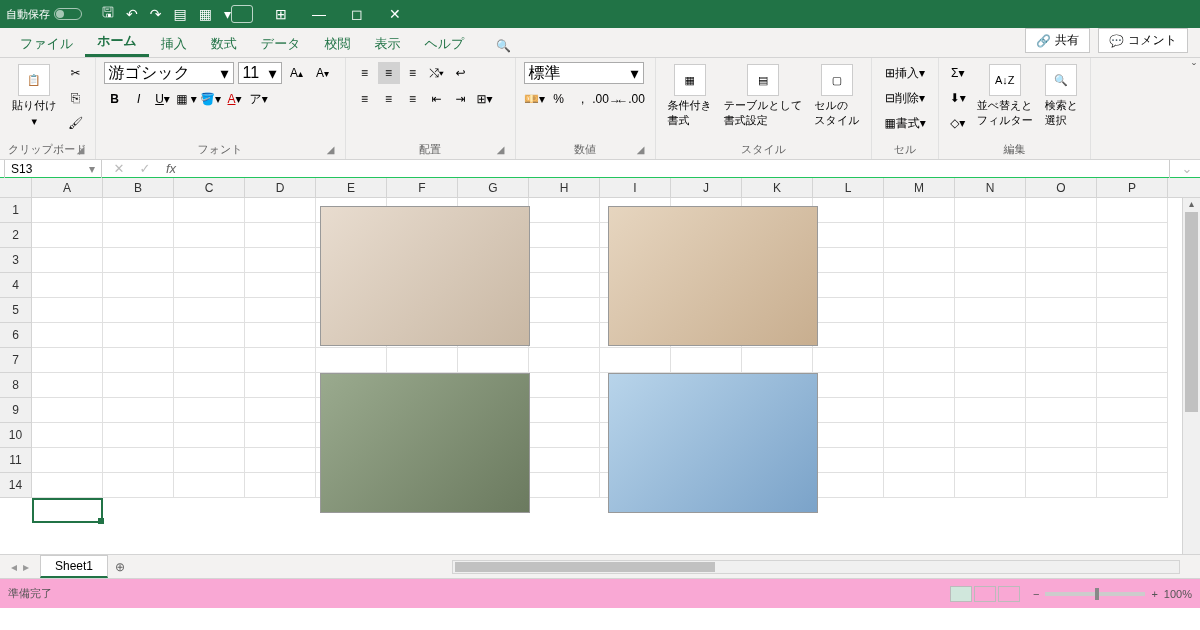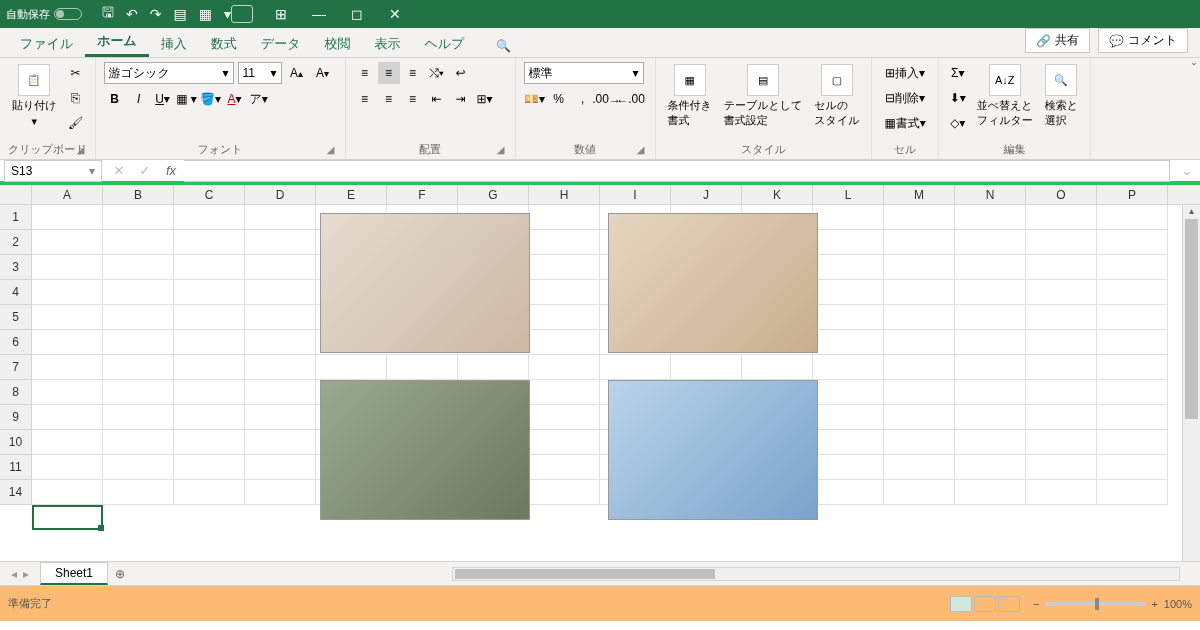--- a/index.html
+++ b/index.html
@@ -25,25 +25,25 @@
 .share-btn { border: 1px solid #c8c8c8; padding: 3px 10px; font-size: 12px; margin: 0 4px 4px; background: #fff; cursor: pointer; display: flex; gap: 4px; align-items: center;}
 
 .ribbon { height: 102px; background: #f3f2f1; border-bottom: 1px solid #d4d4d4; display: flex; position: relative; }
 .group { border-right: 1px solid #e1e1e1; padding: 4px 8px 2px; display: flex; flex-direction: column; justify-content: space-between; }
 .group-body { display: flex; gap: 4px; align-items: flex-start; flex: 1; }
 .group-label { text-align: center; font-size: 11px; color: #666; padding-top: 2px; position: relative;}
 .dlg { position: absolute; right: 2px; bottom: 2px; font-size: 10px; color: #888;}
 .bigbtn { display: flex; flex-direction: column; align-items: center; gap: 2px; font-size: 11px; cursor: pointer; padding: 2px 4px;}
 .bigbtn .ico { width: 32px; height: 32px; background: #fff; border: 1px solid #ccc; display: flex; align-items: center; justify-content: center; }
 .col { display: flex; flex-direction: column; gap: 3px; }
-.sel { height: 22px; border: 1px solid #ababab; background: #fff; padding: 0 4px; font-size: 12px; display: flex; align-items: center; justify-content: space-between; }
+.sel { height: 22px; border: 1px solid #ababab; background: #fff; padding: 0 4px; font-size: 16px; display: flex; align-items: center; justify-content: space-between; }
 .btnrow { display: flex; gap: 2px; }
 .sbtn { width: 22px; height: 22px; display: flex; align-items: center; justify-content: center; font-size: 12px; cursor: pointer; }
 
-.formulabar { height: 25px; border-bottom: 4px solid #22c55e; display: flex; align-items: center; }
+.formulabar { height: 18px; border-bottom: 1px solid #22c55e; display: flex; align-items: center; }
 .namebox { width: 98px; height: 22px; border: 1px solid #ccc; margin: 0 4px; padding: 0 6px; display: flex; align-items: center; justify-content: space-between; font-size: 12px; }
 .fb-btn { width: 26px; text-align: center; color: #bbb; font-size: 13px; cursor: pointer;}
 .fx { font-style: italic; font-size: 13px; color: #666; }
 .fb-input { flex:1; height: 22px; border:1px solid #ccc; border-left:none; margin-right:4px; }
 
 .grid-area { position: relative; height: 376px; overflow: hidden; }
 .colheads { display: flex; height: 20px; background: #f0f0f0; border-bottom: 1px solid #d4d4d4; }
 .corner { width: 32px; border-right: 1px solid #d4d4d4; background: #f0f0f0;}
 .ch { width: 71px; border-right: 1px solid #d4d4d4; text-align: center; font-size: 12px; color: #333; line-height: 20px; }
 .rows { display: flex; flex-direction: column; }
@@ -64,21 +64,21 @@
 .vscroll .thumb { position: absolute; left: 2px; right: 2px; top: 14px; height: 200px; background: #c1c1c1;}
 .vscroll .arr { height:14px; text-align:center; font-size:10px; color:#666;}
 
 .sheettabs { height: 24px; background: #f3f2f1; border-top: 1px solid #d4d4d4; display: flex; align-items: center; }
 .st-nav { width: 40px; display: flex; justify-content: center; gap: 6px; color: #999; }
 .sheettab { padding: 3px 14px; background: #fff; border: 1px solid #ccc; border-bottom: 2px solid #217346; font-size: 12px; }
 .addsheet { width: 24px; text-align: center; color: #666; cursor: pointer;}
 .hscroll { flex:1; margin: 0 20px; height: 14px; background: #f0f0f0; position:relative; border:1px solid #d4d4d4;}
 .hscroll .thumb { position:absolute; left:2px; top:1px; bottom:1px; width:260px; background:#c1c1c1;}
 
-.status { height: 36px; background: #fdba74; border-top: 1px solid #d4d4d4; display: flex; align-items: center; padding: 0 8px; font-size: 11px; color: #555; }
+.status { height: 30px; background: #f9a8d4; border-top: 1px solid #d4d4d4; display: flex; align-items: center; padding: 0 8px; font-size: 11px; color: #555; }
 .status .spacer { flex: 1; }
 .viewbtn { width: 22px; height: 16px; border: 1px solid #bbb; margin: 0 1px; display:inline-block;}
 .viewbtn.active { background: #d0e7dc; }
 .zoom { display: flex; align-items: center; gap: 6px; margin-left: 12px;}
 .slider { width: 100px; height: 4px; background: #ccc; position: relative;}
 .slider::after { content:""; position:absolute; left:50%; top:-4px; width:4px; height:12px; background:#888;}
 .collapse { position:absolute; right:4px; top:4px; font-size:12px; color:#666; cursor:pointer;}
 </style>
 </head>
 <body>

